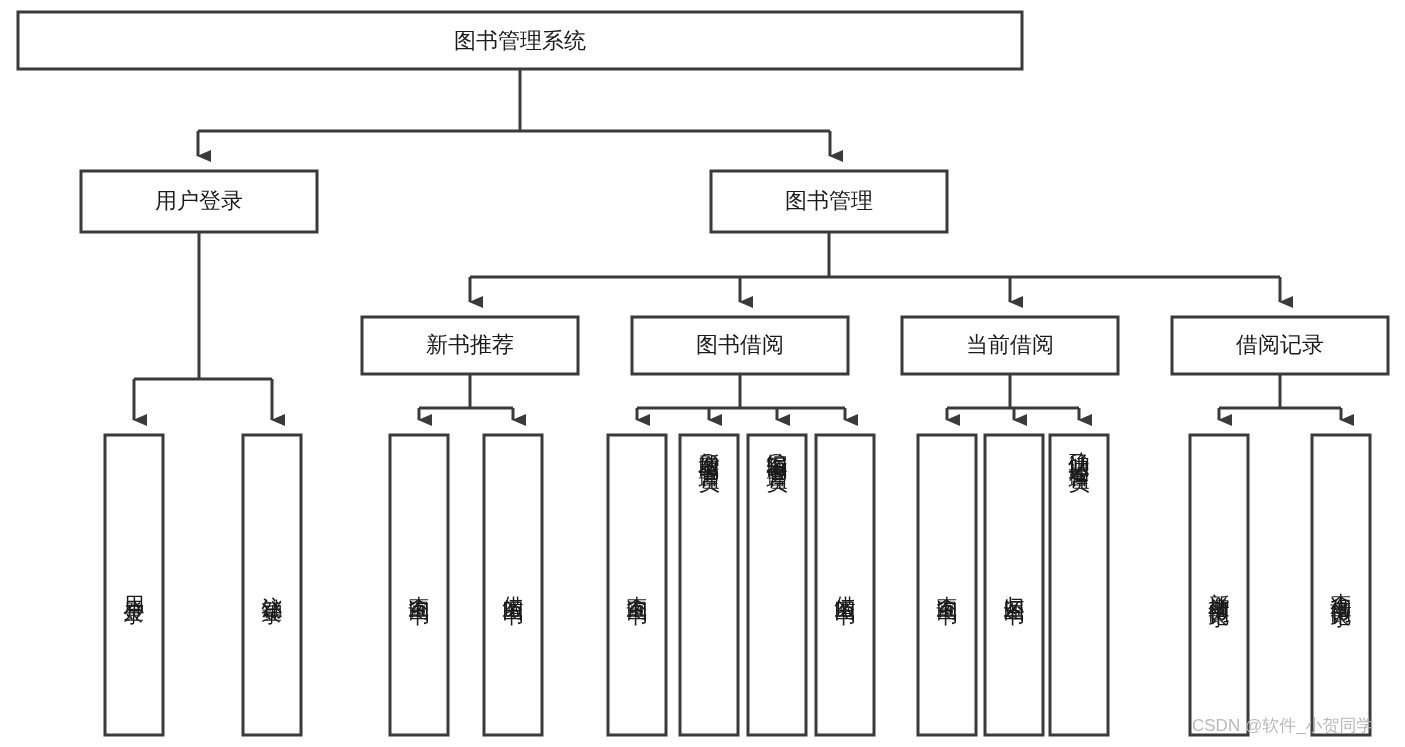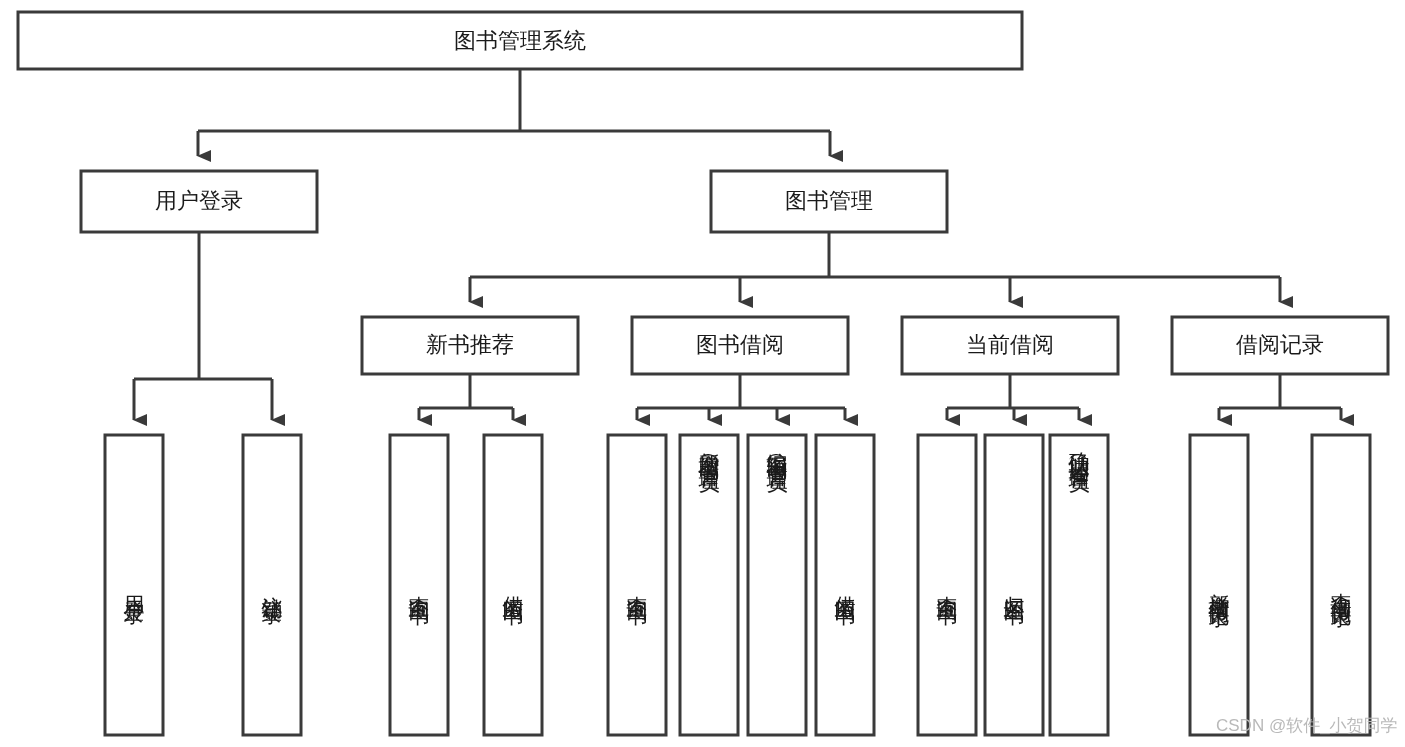--- a/index.html
+++ b/index.html
@@ -62,21 +62,20 @@
     pointer-events: none;
   }
   .watermark {
     position: absolute;
     left: 1192px;
     top: 714px;
     font-family: "Liberation Sans", "DejaVu Sans", sans-serif;
     font-size: 17px;
     color: #b9b9b9;
     white-space: nowrap;
-    padding-left: 24px;
   }
 </style>
 </head>
 <body>
 
 <svg id="diagram" viewBox="0 0 1405 747">
   <defs>
     <marker id="arrow" viewBox="0 0 12 14" refX="6" refY="13" markerWidth="12" markerHeight="14" orient="auto-start-reverse" markerUnits="userSpaceOnUse">
       <path d="M 0 0 L 12 0 L 6 14 z" class="arrow-head"></path>
     </marker>

